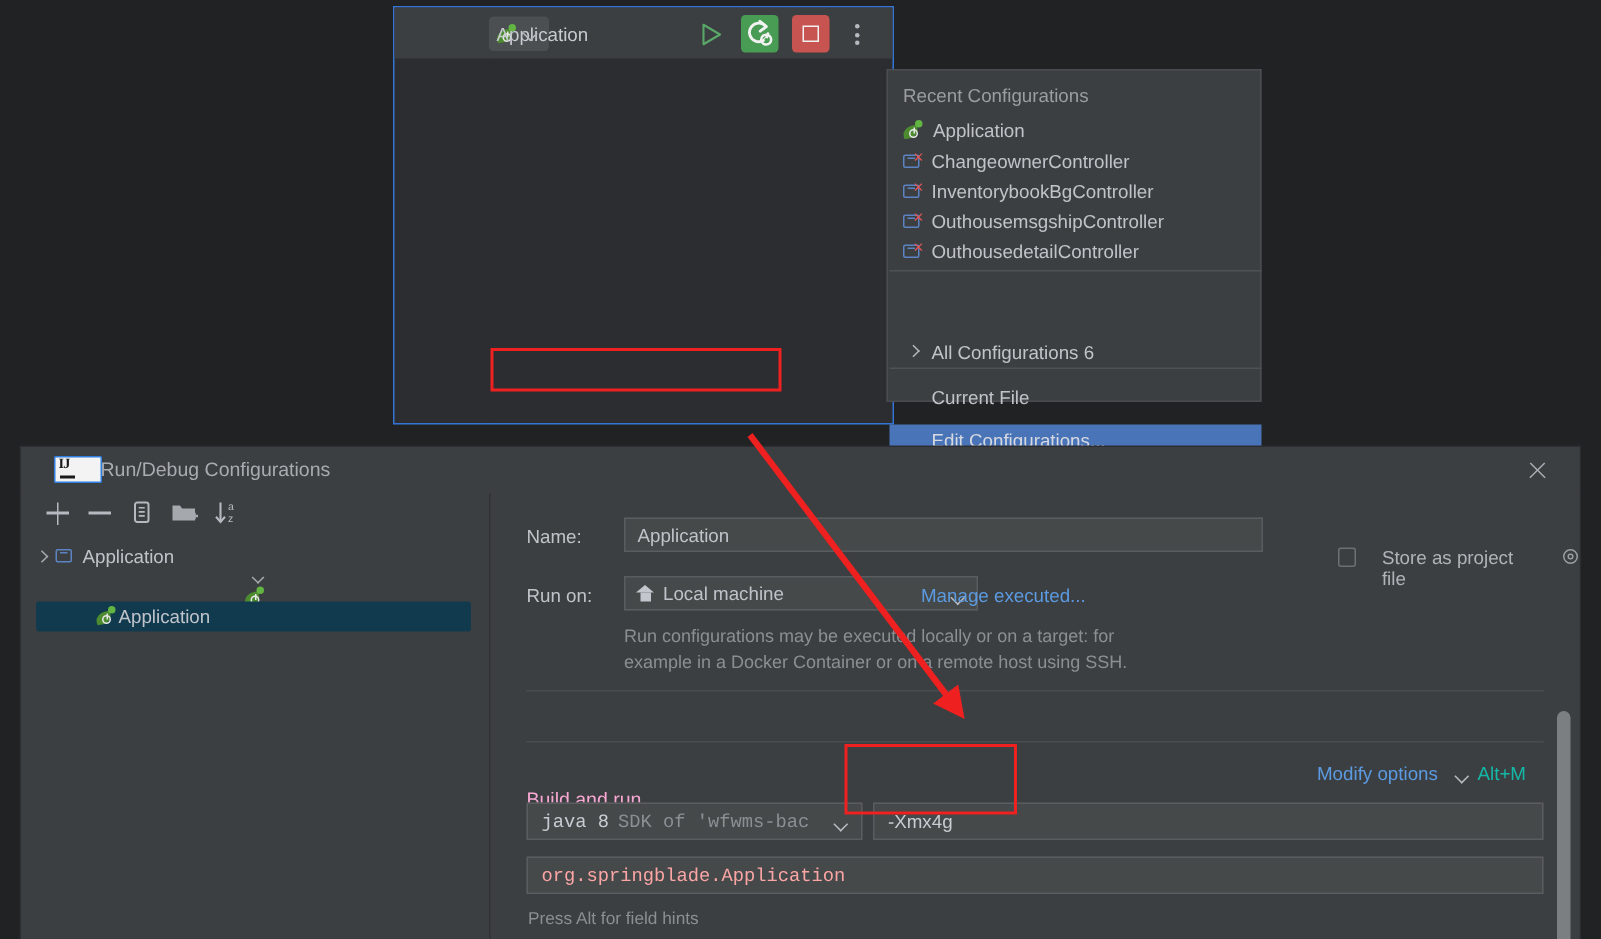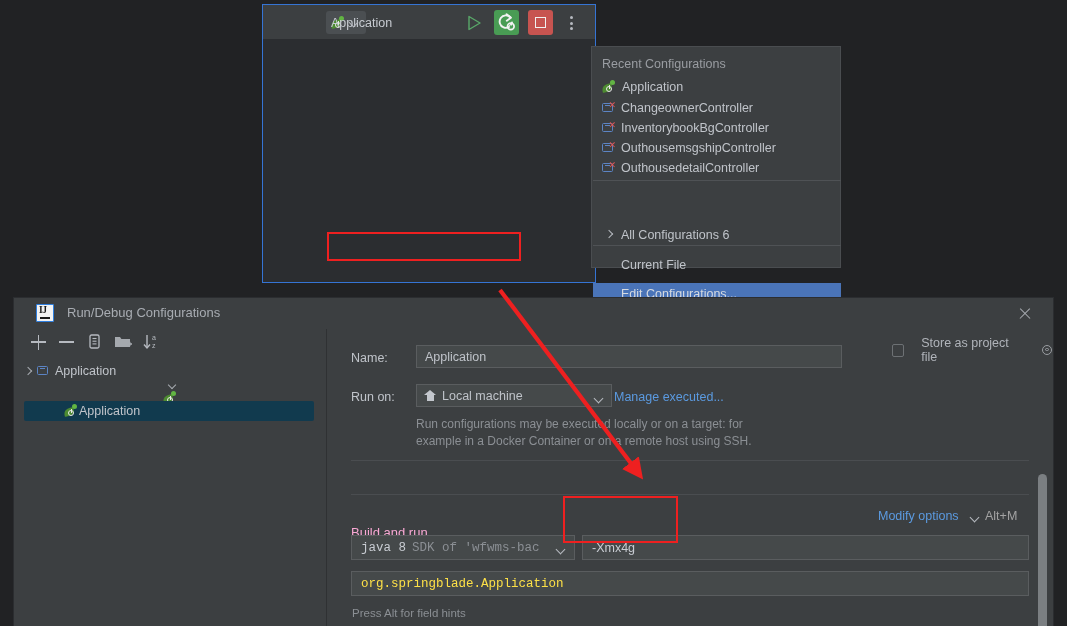--- a/index.html
+++ b/index.html
@@ -58,21 +58,21 @@
   #mi-edit{position:absolute;left:1px;top:236px;width:248px;height:21px;background:#4a74b8;
        display:flex;align-items:center;padding-left:28px;box-sizing:border-box;color:#d6dae0;font-size:12.5px;cursor:pointer;}
   #edit-config-highlight{position:absolute;left:327px;top:232px;width:194px;height:29px;
        border:2px solid #ee2020;box-sizing:border-box;pointer-events:none;}
 
   
   #rd-dialog{position:absolute;left:14px;top:298px;width:1039px;height:328px;background:#3c3f41;
        box-shadow:0 0 0 1px #2b2d30;}
   #rd-titlebar{position:absolute;left:0;top:0;width:100%;height:31px;background:#3c3f41;}
   #rd-title{position:absolute;left:53px;top:7px;color:#a8acb2;font-size:13px;}
-  #ij-logo{position:absolute;left:22px;top:6px;width:18px;height:18px;border:1.6px solid #2f7fe0;
+  #ij-logo{position:absolute;left:22px;top:6px;width:32px;height:18px;border:1.6px solid #2f7fe0;
        box-sizing:border-box;background:#f3f3f3;border-radius:1px;}
   #ij-logo span{position:absolute;left:2px;top:0px;font-size:9.5px;color:#1a1a1a;font-weight:bold;
        font-family:"Liberation Serif",serif;letter-spacing:-0.5px;}
   #ij-logo::after{content:"";position:absolute;left:3px;bottom:2px;width:10px;height:2px;background:#1a1a1a;}
   #rd-close{position:absolute;right:20px;top:8px;width:16px;height:16px;cursor:pointer;}
   #rd-close::before,#rd-close::after{content:"";position:absolute;left:1px;top:7px;width:14px;height:1.4px;background:#a8acb2;}
   #rd-close::before{transform:rotate(45deg);} #rd-close::after{transform:rotate(-45deg);}
 
   #rd-toolbar{position:absolute;left:0;top:31px;width:312px;height:25px;}
   .tb-btn{position:absolute;top:3px;width:20px;height:20px;cursor:pointer;}
@@ -94,55 +94,55 @@
   #tree-springboot{top:27px;flex-direction:column;}
   #tree-springboot-app{top:47px;left:10px;width:290px;background:#113a4e;border-radius:2px;padding-left:40px;box-sizing:border-box;}
 
   
   #rd-main{position:absolute;left:313px;top:31px;width:726px;height:297px;background:#3c3f41;overflow:hidden;}
   .lbl{position:absolute;color:#c0c4ca;font-size:12.5px;}
   .field{position:absolute;background:#45494a;border:1px solid #5a5d5f;box-sizing:border-box;
        color:#bfc3c9;font-size:12.5px;display:flex;align-items:center;padding-left:8px;}
   #name-label{left:24px;top:22px;}
   #name-field{left:89px;top:16px;width:426px;height:23px;}
-  #store-checkbox-row{position:absolute;left:565px;top:7px;display:flex;align-items:center;gap:17px;cursor:pointer;}
+  #store-checkbox-row{position:absolute;left:565px;top:36px;display:flex;gap:17px;cursor:pointer;}
   #store-checkbox{width:13px;height:13px;border:1.3px solid #6d7174;box-sizing:border-box;background:#3c3f41;border-radius:2px;}
   #store-label{color:#b0b4ba;font-size:12.5px;}
   #gear-icon{width:13px;height:13px;position:relative;margin-left:3px;}
   #gear-icon::before{content:"";position:absolute;left:1px;top:1px;width:10px;height:10px;
        border:1.4px solid #9a9da2;border-radius:50%;box-sizing:border-box;}
   #gear-icon::after{content:"";position:absolute;left:4.2px;top:4.2px;width:3.6px;height:3.6px;
        border:1.2px solid #9a9da2;border-radius:50%;box-sizing:border-box;}
   #runon-label{left:24px;top:61px;}
-  #runon-field{left:89px;top:55px;width:196px;height:23px;gap:6px;padding-left:7px;}
+  #runon-field{left:89px;top:55px;width:236px;height:23px;gap:6px;padding-left:7px;}
   .home-glyph{width:12px;height:11px;position:relative;flex:none;}
   .home-glyph::before{content:"";position:absolute;left:0;top:0;width:0;height:0;
        border-left:6px solid transparent;border-right:6px solid transparent;border-bottom:5px solid #c3c7cd;}
   .home-glyph::after{content:"";position:absolute;left:2.5px;top:5px;width:7px;height:6px;background:#c3c7cd;}
   #runon-chev{position:absolute;right:7px;top:9px;}
   #manage-targets{left:287px;top:61px;color:#5b9ae0;cursor:pointer;}
   #runon-hint1{left:89px;top:88px;color:#8b8f94;font-size:12px;}
   #runon-hint2{left:89px;top:105px;color:#8b8f94;font-size:12px;}
 
   .sec-sep{position:absolute;left:24px;width:678px;height:1px;background:#4a4d50;}
   #sep-1{top:131px;}
   #sep-2{top:165px;}
   #build-run-label{left:24px;top:196px;color:#f9a8d4;font-size:13px;}
   #modify-options{left:551px;top:180px;color:#5b9ae0;cursor:pointer;}
   #modify-chev{position:absolute;left:644px;top:184px;}
-  #altm-label{left:658px;top:180px;color:#a3a3a3;font-size:12.5px;}
+  #altm-label{left:658px;top:180px;color:#14b8a6;font-size:12.5px;}
 
   #sdk-field{left:24px;top:206px;width:224px;height:25px;font-family:"Liberation Mono","DejaVu Sans Mono",monospace;
        font-size:12.5px;gap:0;padding-left:9px;}
   #sdk-field .j{color:#c8ccd2;} #sdk-field .g{color:#8b8f94;}
   #sdk-chev{position:absolute;right:8px;top:9px;}
   #vmopts-field{left:255px;top:206px;width:447px;height:25px;color:#c8ccd2;padding-left:9px;}
 
   #mainclass-field{left:24px;top:242px;width:678px;height:25px;
-       font-family:"Liberation Mono","DejaVu Sans Mono",monospace;font-size:12.5px;color:#fde047;padding-left:9px;}
+       font-family:"Liberation Mono","DejaVu Sans Mono",monospace;font-size:12.5px;color:#fca5a5;padding-left:9px;}
   #press-alt-hint{left:25px;top:278px;color:#8b8f94;font-size:11.5px;}
 
   #vm-highlight{position:absolute;left:563px;top:496px;width:115px;height:47px;
        border:2px solid #ee2020;box-sizing:border-box;pointer-events:none;z-index:30;}
 
   #rd-scrollbar{position:absolute;right:6px;top:145px;width:9px;height:180px;background:#7b7f82;border-radius:5px;}
 
   #watermark{position:absolute;left:912px;top:593px;color:#d5d9de;font-size:17px;
        font-family:"DejaVu Sans",sans-serif;white-space:nowrap;opacity:.92;}
 

